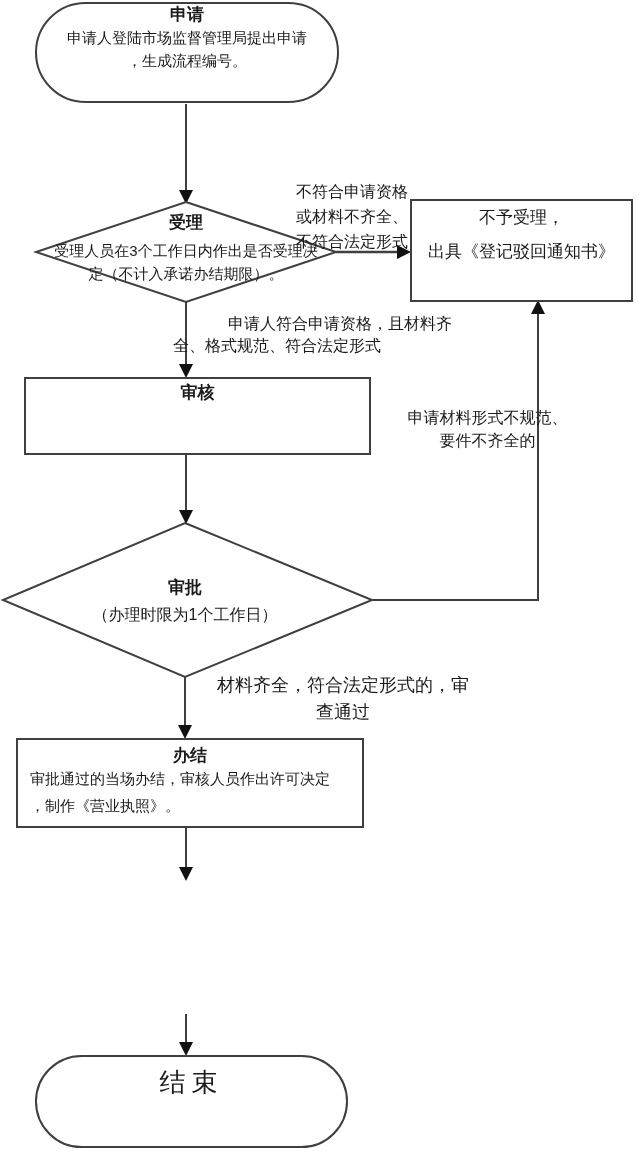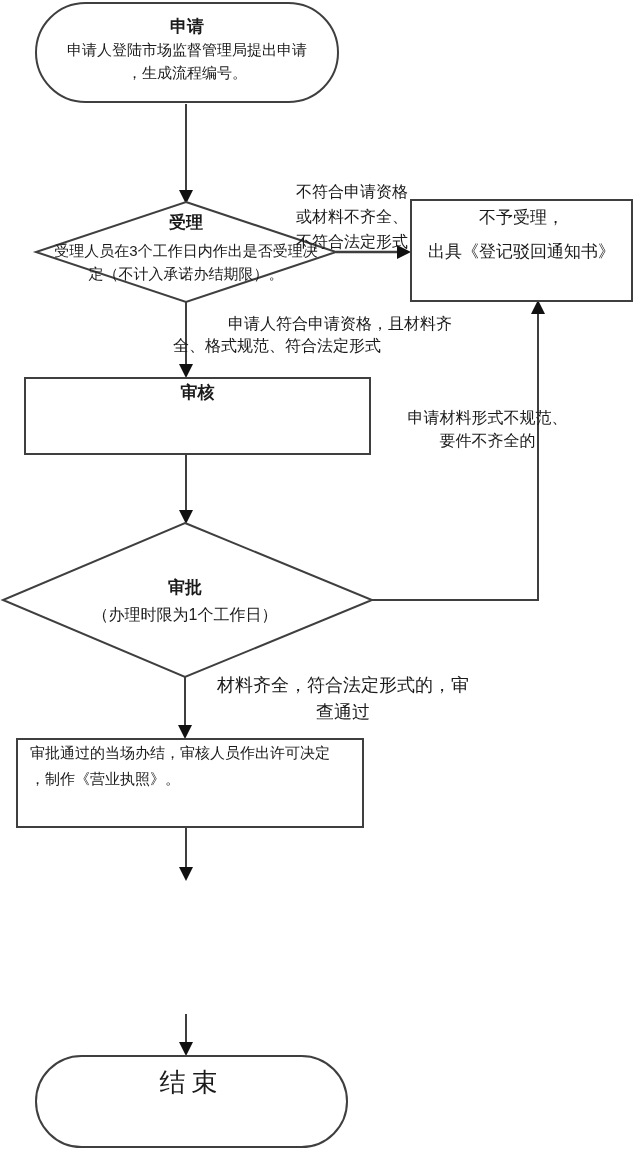--- a/index.html
+++ b/index.html
@@ -21,21 +21,21 @@
     text-align: center;
   }
   .stadium { border-radius: 52px; }
   .ntitle { font-weight: bold; font-size: 17px; line-height: 1.25; }
   .nbody  { font-size: 15px; line-height: 1.5; }
   .pre    { white-space: pre-line; }
   .dtext  { position: absolute; text-align: center; }
   .elabel { position: absolute; font-size: 16px; line-height: 1.5; white-space: pre-line; }
 
   #node-apply { left: 35px; top: 2px; width: 304px; height: 101px; }
-  #node-apply .ntitle { margin-top: 12px; }
+  #node-apply .ntitle { }
   #node-apply .nbody  { margin: 2px auto 0; width: 282px; }
 
   #accept-text { left: 26px; top: 212px; width: 320px; }
   #accept-text .nbody { margin-top: 7px; }
 
   #label-reject-cond { left: 296px; top: 180px; width: 140px; text-align: left; line-height: 1.55; }
 
   #node-reject { left: 410px; top: 199px; width: 223px; height: 103px;
                  display: flex; align-items: flex-start; justify-content: center; }
   #node-reject .nbody { font-size: 17px; line-height: 2.0; }
@@ -132,20 +132,21 @@
 
   <div class="dtext" id="approve-text">
     <div class="ntitle">审批</div>
     <div class="nbody">（办理时限为1个工作日）</div>
   </div>
 
   <div class="elabel pre" id="label-pass-cond">材料齐全，符合法定形式的，审
 查通过</div>
 
   <div class="node" id="node-complete">
+    <div class="ntitle">办结</div>
     <div class="nbody pre">审批通过的当场办结，审核人员作出许可决定
 ，制作《营业执照》。</div>
   </div>
 
 
   <div class="node stadium" id="node-end">
     <div class="ntitle">结束</div>
   </div>
 
 </div>

